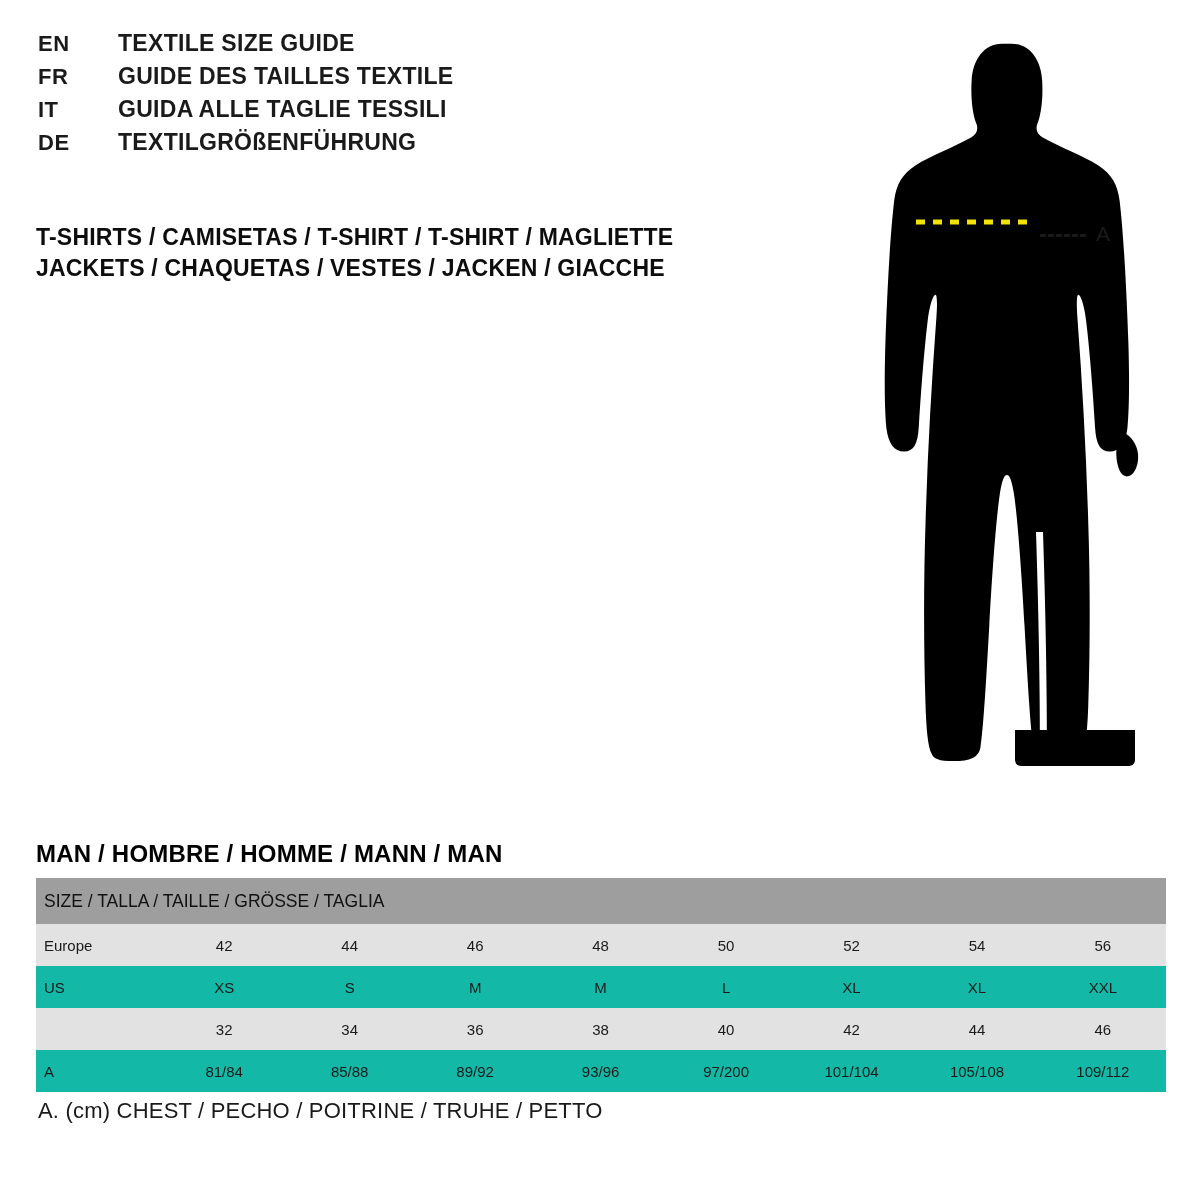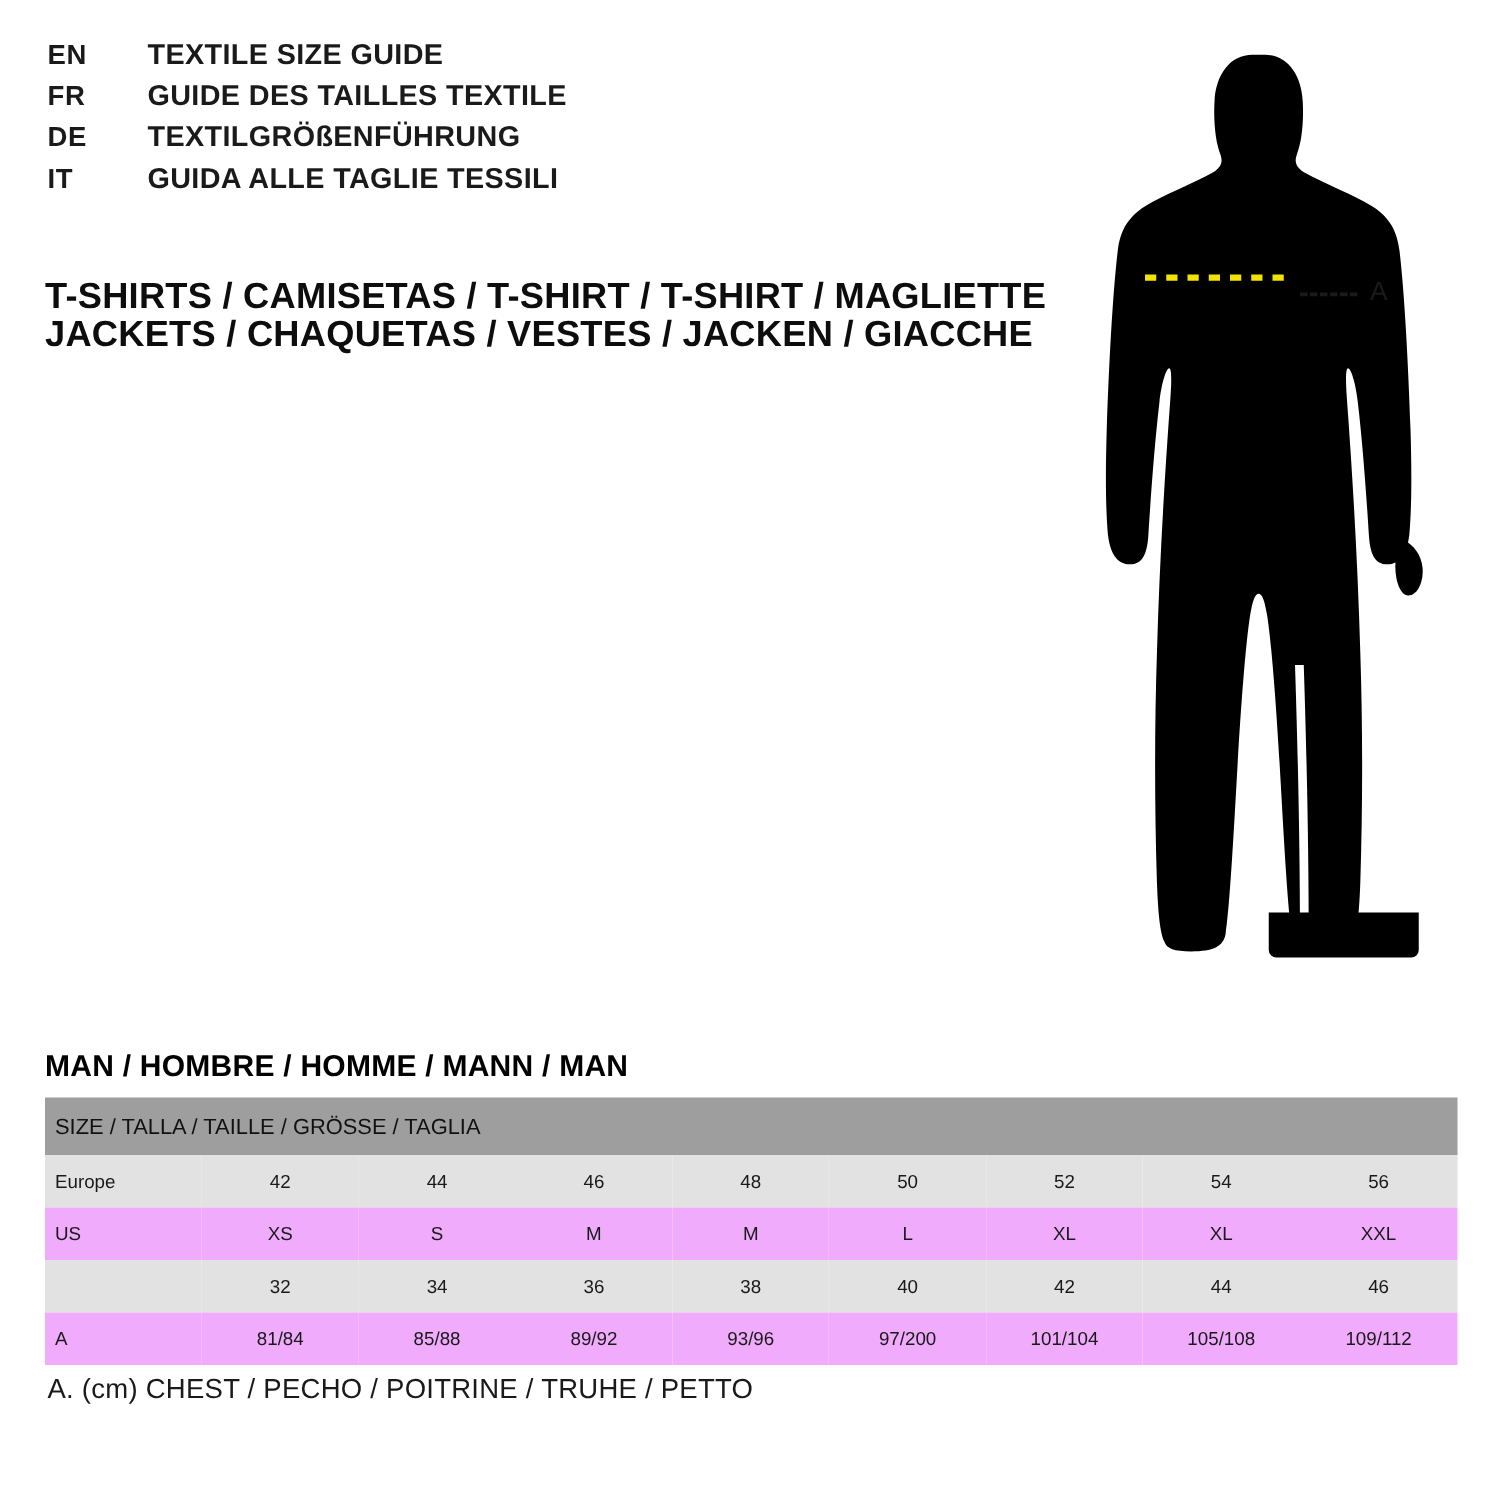--- a/index.html
+++ b/index.html
@@ -47,21 +47,21 @@
     white-space: nowrap;
   }
 
   
   .categories {
     position: absolute;
     left: 36px;
     top: 222px;
   }
   .cat-line {
-    font-size: 29px;
+    font-size: 23px;
     font-weight: bold;
     letter-spacing: 0.2px;
     line-height: 31px;
     color: #0d0d0d;
     white-space: nowrap;
   }
 
   
   .figure-wrap {
     position: absolute;
@@ -116,21 +116,21 @@
   }
   .col-label { width: 170px; text-align: left; padding-left: 8px !important; }
   .col-val { text-align: center; }
   tr.header-row td {
     background: #9e9e9e;
     color: #111;
     font-size: 17.5px;
     height: 46px;
   }
   tr.shade td { background: #e2e2e2; }
-  tr.plain td { background: #f0abfc; }
+  tr.plain td { background: #14b8a6; }
 
   .footnote {
     position: absolute;
     left: 38px;
     top: 1098px;
     font-size: 22px;
     color: #1a1a1a;
     letter-spacing: 0.2px;
   }
 </style>
@@ -142,26 +142,26 @@
   <div class="lang-list">
     <div class="lang-row">
       <span class="lang-code">EN</span>
       <span class="lang-text">TEXTILE SIZE GUIDE</span>
     </div>
     <div class="lang-row">
       <span class="lang-code">FR</span>
       <span class="lang-text">GUIDE DES TAILLES TEXTILE</span>
     </div>
     <div class="lang-row">
+      <span class="lang-code">IT</span>
+      <span class="lang-text">GUIDA ALLE TAGLIE TESSILI</span>
+    </div>
+    <div class="lang-row">
       <span class="lang-code">DE</span>
       <span class="lang-text">TEXTILGRÖßENFÜHRUNG</span>
-    </div>
-    <div class="lang-row">
-      <span class="lang-code">IT</span>
-      <span class="lang-text">GUIDA ALLE TAGLIE TESSILI</span>
     </div>
   </div>
 
   <div class="categories">
     <div class="cat-line">T-SHIRTS / CAMISETAS / T-SHIRT / T-SHIRT / MAGLIETTE</div>
     <div class="cat-line">JACKETS / CHAQUETAS / VESTES / JACKEN / GIACCHE</div>
   </div>
 
   <div class="figure-wrap">
     <svg width="360" height="790" viewBox="0 0 360 790">

